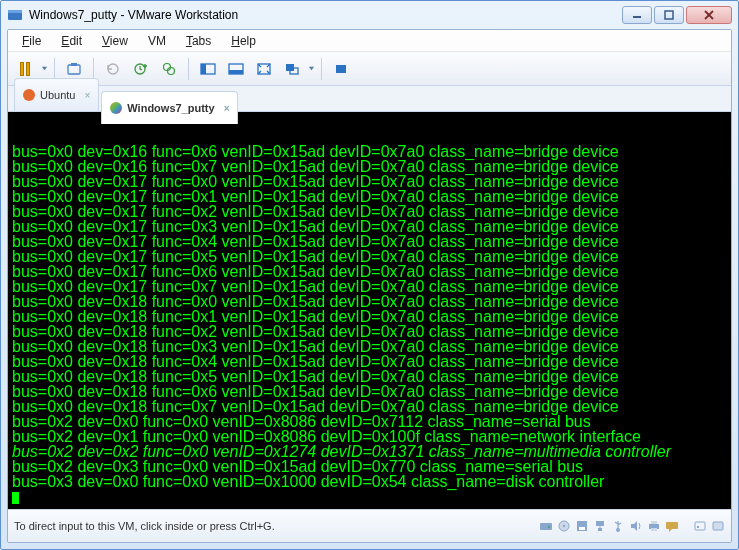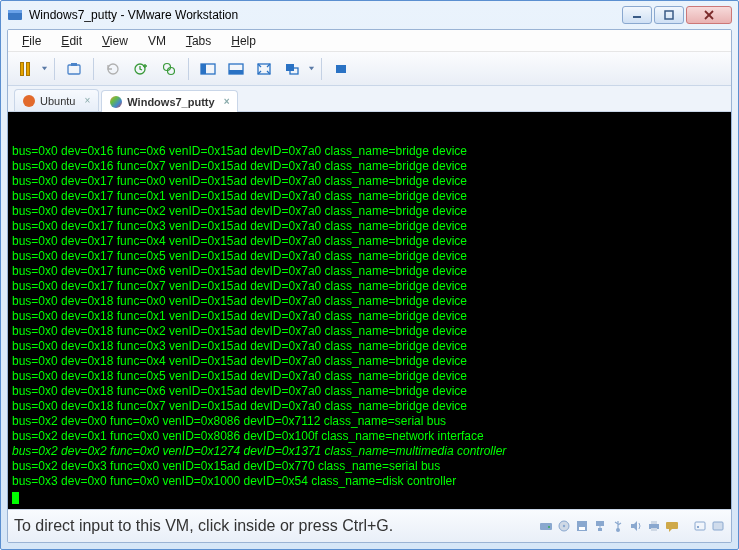--- a/index.html
+++ b/index.html
@@ -23,30 +23,30 @@
   .toolbar { height: 34px; background: linear-gradient(#fbfcfe,#e9eef6); border-bottom: 1px solid #c9d6e8; display: flex; align-items: center; padding: 0 4px; gap: 2px; }
   .tbtn { min-width: 26px; height: 26px; border-radius: 3px; display: flex; align-items: center; justify-content: center; }
   .tsep { width: 1px; height: 22px; background: #c4d1e4; margin: 0 4px; }
   .toolbar svg { width: 16px; height: 16px; }
   .drop { width: 8px; display:flex; align-items:center; justify-content:center; }
   .drop svg { width:7px; height:7px; }
   .pause { display:flex; gap:2px; }
   .pause div { width:4px; height:14px; background:#e6a400; border:1px solid #a97600; }
 
   .tabstrip { height: 26px; background: #eef3fa; border-bottom: 1px solid #c9d6e8; display: flex; align-items: flex-end; padding: 0 6px; gap: 0; }
-  .tab { height: 22px; padding: 0 8px; display: flex; align-items: center; gap: 5px; font-size: 11px; border: 1px solid #c9d6e8; border-bottom: none; border-radius: 4px 4px 0 0; background: linear-gradient(#f7fafe,#e7eef8); color: #333; margin-right: 2px; }
-  .tab.active { background: #fff; font-weight: bold; position: relative; top: 1px; }
+  .tab { height: 33px; padding: 0 8px; display: flex; align-items: center; gap: 5px; font-size: 11px; border: 1px solid #c9d6e8; border-bottom: none; border-radius: 4px 4px 0 0; background: linear-gradient(#f7fafe,#e7eef8); color: #333; margin-right: 2px; }
+  .tab.active { background: #fff; font-weight: bold; position: relative; top: 13px; }
   .tab .dot { width: 12px; height: 12px; border-radius: 50%; }
   .tab .x { color: #8aa; font-size: 10px; margin-left: 4px; }
 
-  .terminal { flex: 1; background: #000; color: #00ff00; font-family: "Courier New", monospace; font-size: 12px; line-height: 15px; padding: 2px 4px; overflow: hidden; white-space: pre; }
+  .terminal { flex: 1; background: #000; color: #00ff00; font-family: "Courier New", monospace; font-size: 16px; line-height: 15px; padding: 2px 4px; overflow: hidden; white-space: pre; }
   .terminal .wrap2 { white-space: pre-wrap; letter-spacing: 0; font-style: italic; }
   .cursor { display:inline-block; width:7px; height:12px; background:#00ff00; vertical-align:bottom; }
 
-  .statusbar { height: 22px; border-top: 1px solid #c9d6e8; background: linear-gradient(#f9fbfe,#e9eff8); display: flex; align-items: center; padding: 16px 6px; font-size: 16px; color: #333; }
+  .statusbar { height: 22px; border-top: 1px solid #c9d6e8; background: linear-gradient(#f9fbfe,#e9eff8); display: flex; align-items: center; padding: 16px 6px; font-size: 11px; color: #333; }
   .statusbar .left { flex: 1; }
   .trayicons { display: flex; gap: 4px; align-items: center; }
   .trayicons svg, .trayicons .ic { width: 14px; height: 14px; }
 </style>
 </head>
 <body>
 
 <div class="window">
 
   <div class="titlebar">

